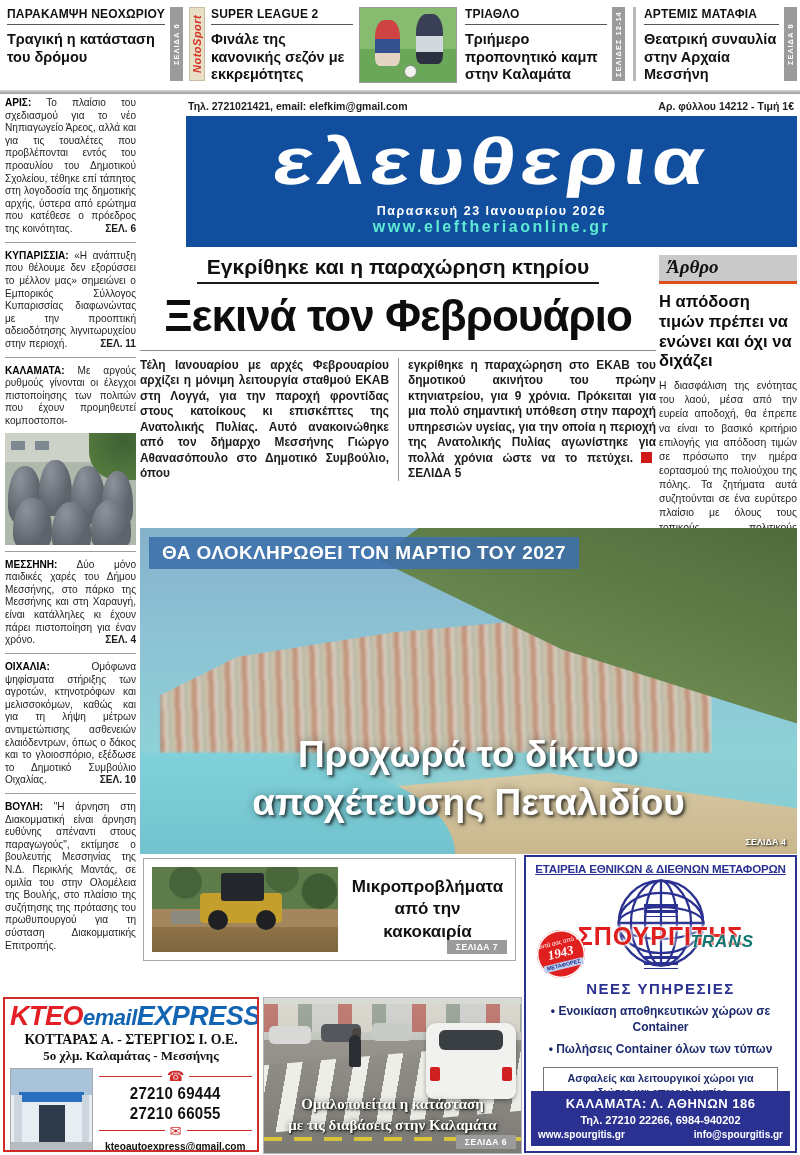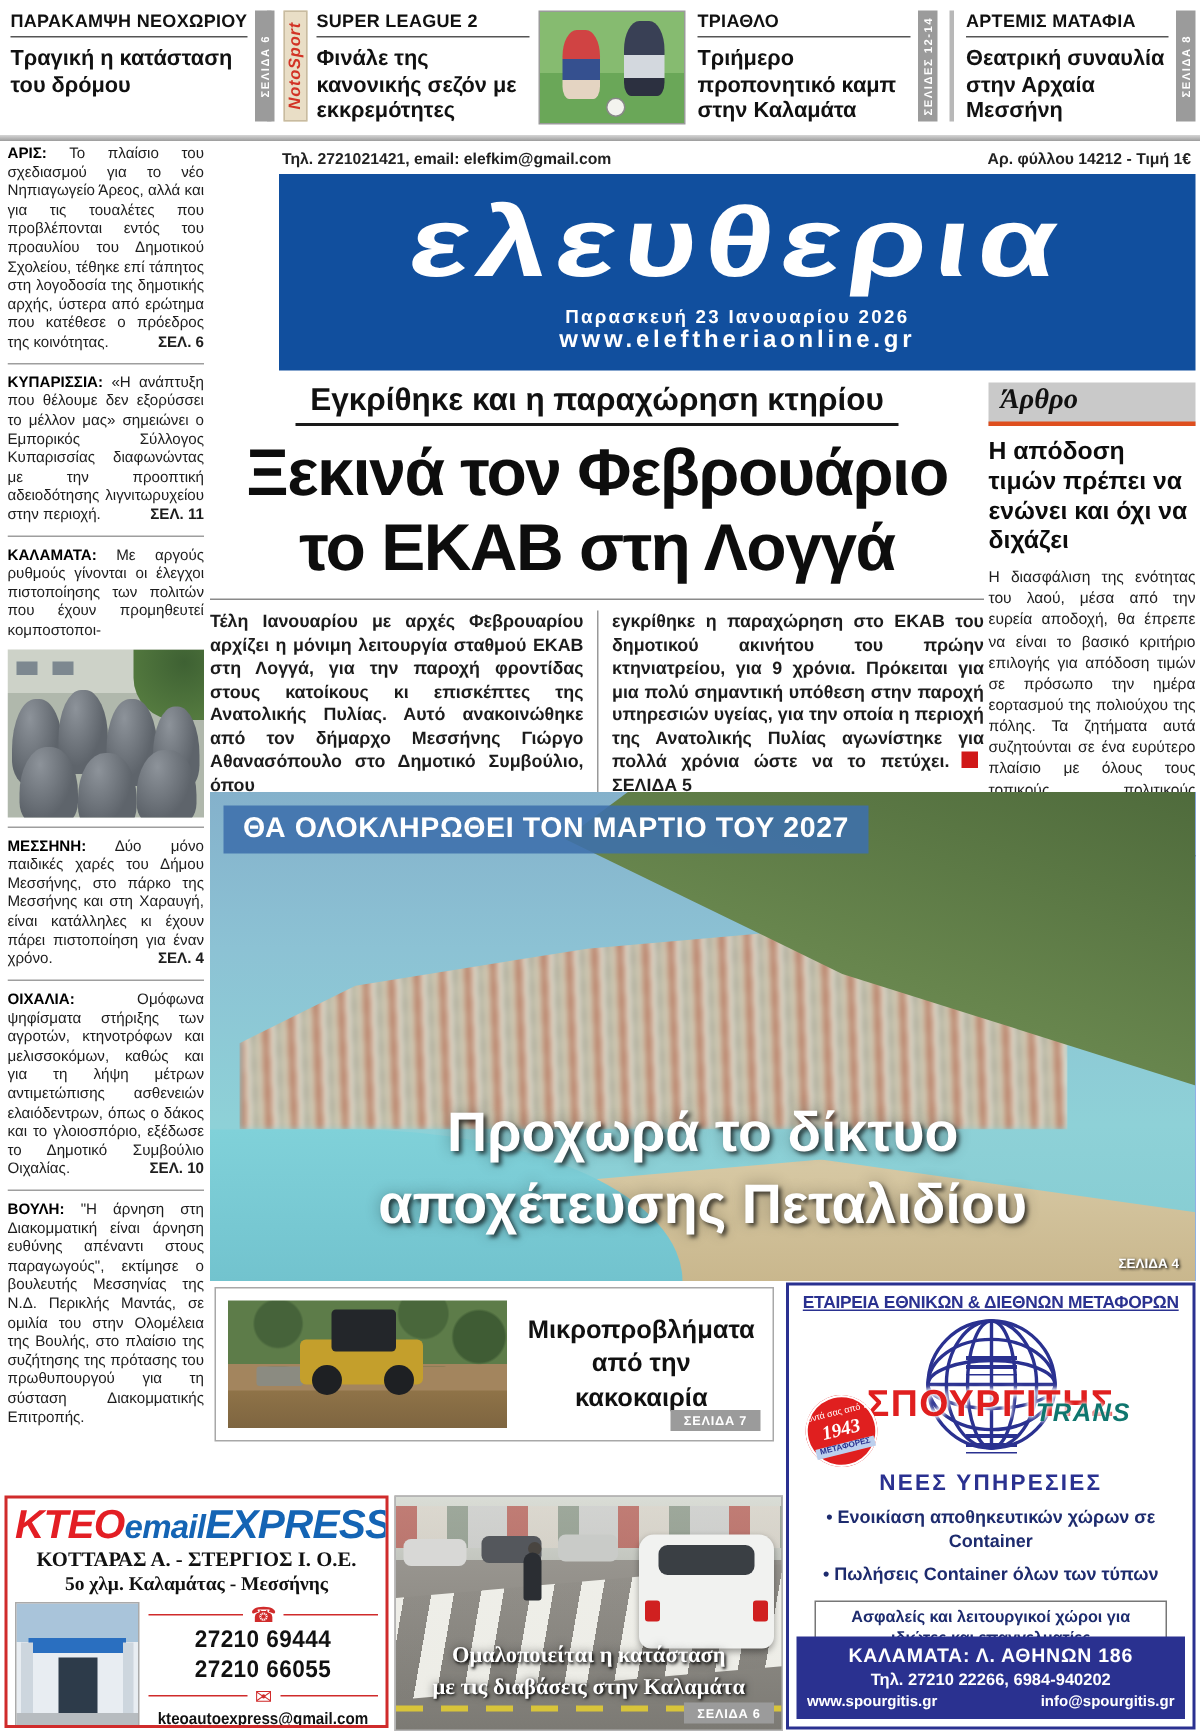--- a/index.html
+++ b/index.html
@@ -33,21 +33,21 @@
   .bins{width:100%;height:112px;margin:5px 0;position:relative;background:linear-gradient(180deg,#cdd2c8 0 26%,#b0b8ac 26% 100%);overflow:hidden;}
   .bin{position:absolute;border-radius:46% 46% 34% 34%/58% 58% 30% 30%;background:radial-gradient(ellipse at 35% 22%,#8d939a,#5e646b 62%);}
   .foliage{position:absolute;right:0;top:0;width:36%;height:42%;background:radial-gradient(circle at 72% 18%,#3e6133,#547a3f 75%);border-radius:0 0 0 60%;}
   .bwin{position:absolute;background:#7d8890;width:14px;height:9px;top:8px;}
 
   
   .mast-contact{position:absolute;top:100px;left:188px;width:606px;display:flex;justify-content:space-between;font-size:10.5px;font-weight:bold;color:#222;}
   .mast-banner{position:absolute;top:116px;left:186px;width:611px;height:131px;background:#114f9e;color:#fff;text-align:center;overflow:hidden;}
   .logo{font-size:66px;font-weight:bold;line-height:84px;height:84px;margin-top:3px;letter-spacing:4px;transform:scaleX(1.28) skewX(-6deg);transform-origin:center;white-space:nowrap;}
   .mast-date{font-size:12.5px;font-weight:bold;letter-spacing:1.5px;margin-top:1px;}
-  .mast-web{font-size:16px;font-weight:bold;color:#ffffff;letter-spacing:2.5px;}
+  .mast-web{font-size:16px;font-weight:bold;color:#5eead4;letter-spacing:2.5px;}
 
   
   .lead{position:absolute;top:255px;left:140px;width:516px;text-align:center;}
   .kicker span{display:inline-block;font-size:21px;font-weight:bold;border-bottom:2.5px solid #1a1a1a;padding:0 10px 3px;}
   .headline{font-size:44px;font-weight:bold;line-height:1.13;letter-spacing:-1px;margin-top:7px;color:#0d0d0d;}
   .lead-body{display:flex;text-align:justify;margin-top:9px;border-top:1.5px solid #8a8a8a;padding-top:7px;}
   .lead-col{width:50%;box-sizing:border-box;font-size:11.9px;line-height:1.3;font-weight:bold;color:#1c1c1c;}
   .lead-col.c1{padding-right:9px;}
   .lead-col.c2{border-left:1px solid #999;padding-left:9px;}
   .red-sq{display:inline-block;width:11px;height:11px;background:#d01818;vertical-align:-1px;margin:0 4px 0 8px;}
@@ -238,21 +238,20 @@
   <div class="mast-banner">
     <div class="logo">ελευθερια</div>
     <div class="mast-date">Παρασκευή 23 Ιανουαρίου 2026</div>
     <div class="mast-web">www.eleftheriaonline.gr</div>
   </div>
 
   <div class="lead">
     <div class="kicker"><span>Εγκρίθηκε και η παραχώρηση κτηρίου</span></div>
     <div class="headline">
       <div>Ξεκινά τον Φεβρουάριο</div>
-      <div>το ΕΚΑΒ στη Λογγά</div>
     </div>
     <div class="lead-body">
       <div class="lead-col c1">Τέλη Ιανουαρίου με αρχές Φεβρουαρίου αρχίζει η μόνιμη λειτουργία σταθμού ΕΚΑΒ στη Λογγά, για την παροχή φροντίδας στους κατοίκους κι επισκέπτες της Ανατολικής Πυλίας. Αυτό ανακοινώθηκε από τον δήμαρχο Μεσσήνης Γιώργο Αθανασόπουλο στο Δημοτικό Συμβούλιο, όπου</div>
       <div class="lead-col c2">
         <span>εγκρίθηκε η παραχώρηση στο ΕΚΑΒ του δημοτικού ακινήτου του πρώην κτηνιατρείου, για 9 χρόνια. Πρόκειται για μια πολύ σημαντική υπόθεση στην παροχή υπηρεσιών υγείας, για την οποία η περιοχή της Ανατολικής Πυλίας αγωνίστηκε για πολλά χρόνια ώστε να το πετύχει.</span><span class="red-sq"></span><span style="font-weight:bold;">ΣΕΛΙΔΑ 5</span>
       </div>
     </div>
   </div>
 
   <div class="arthro">

